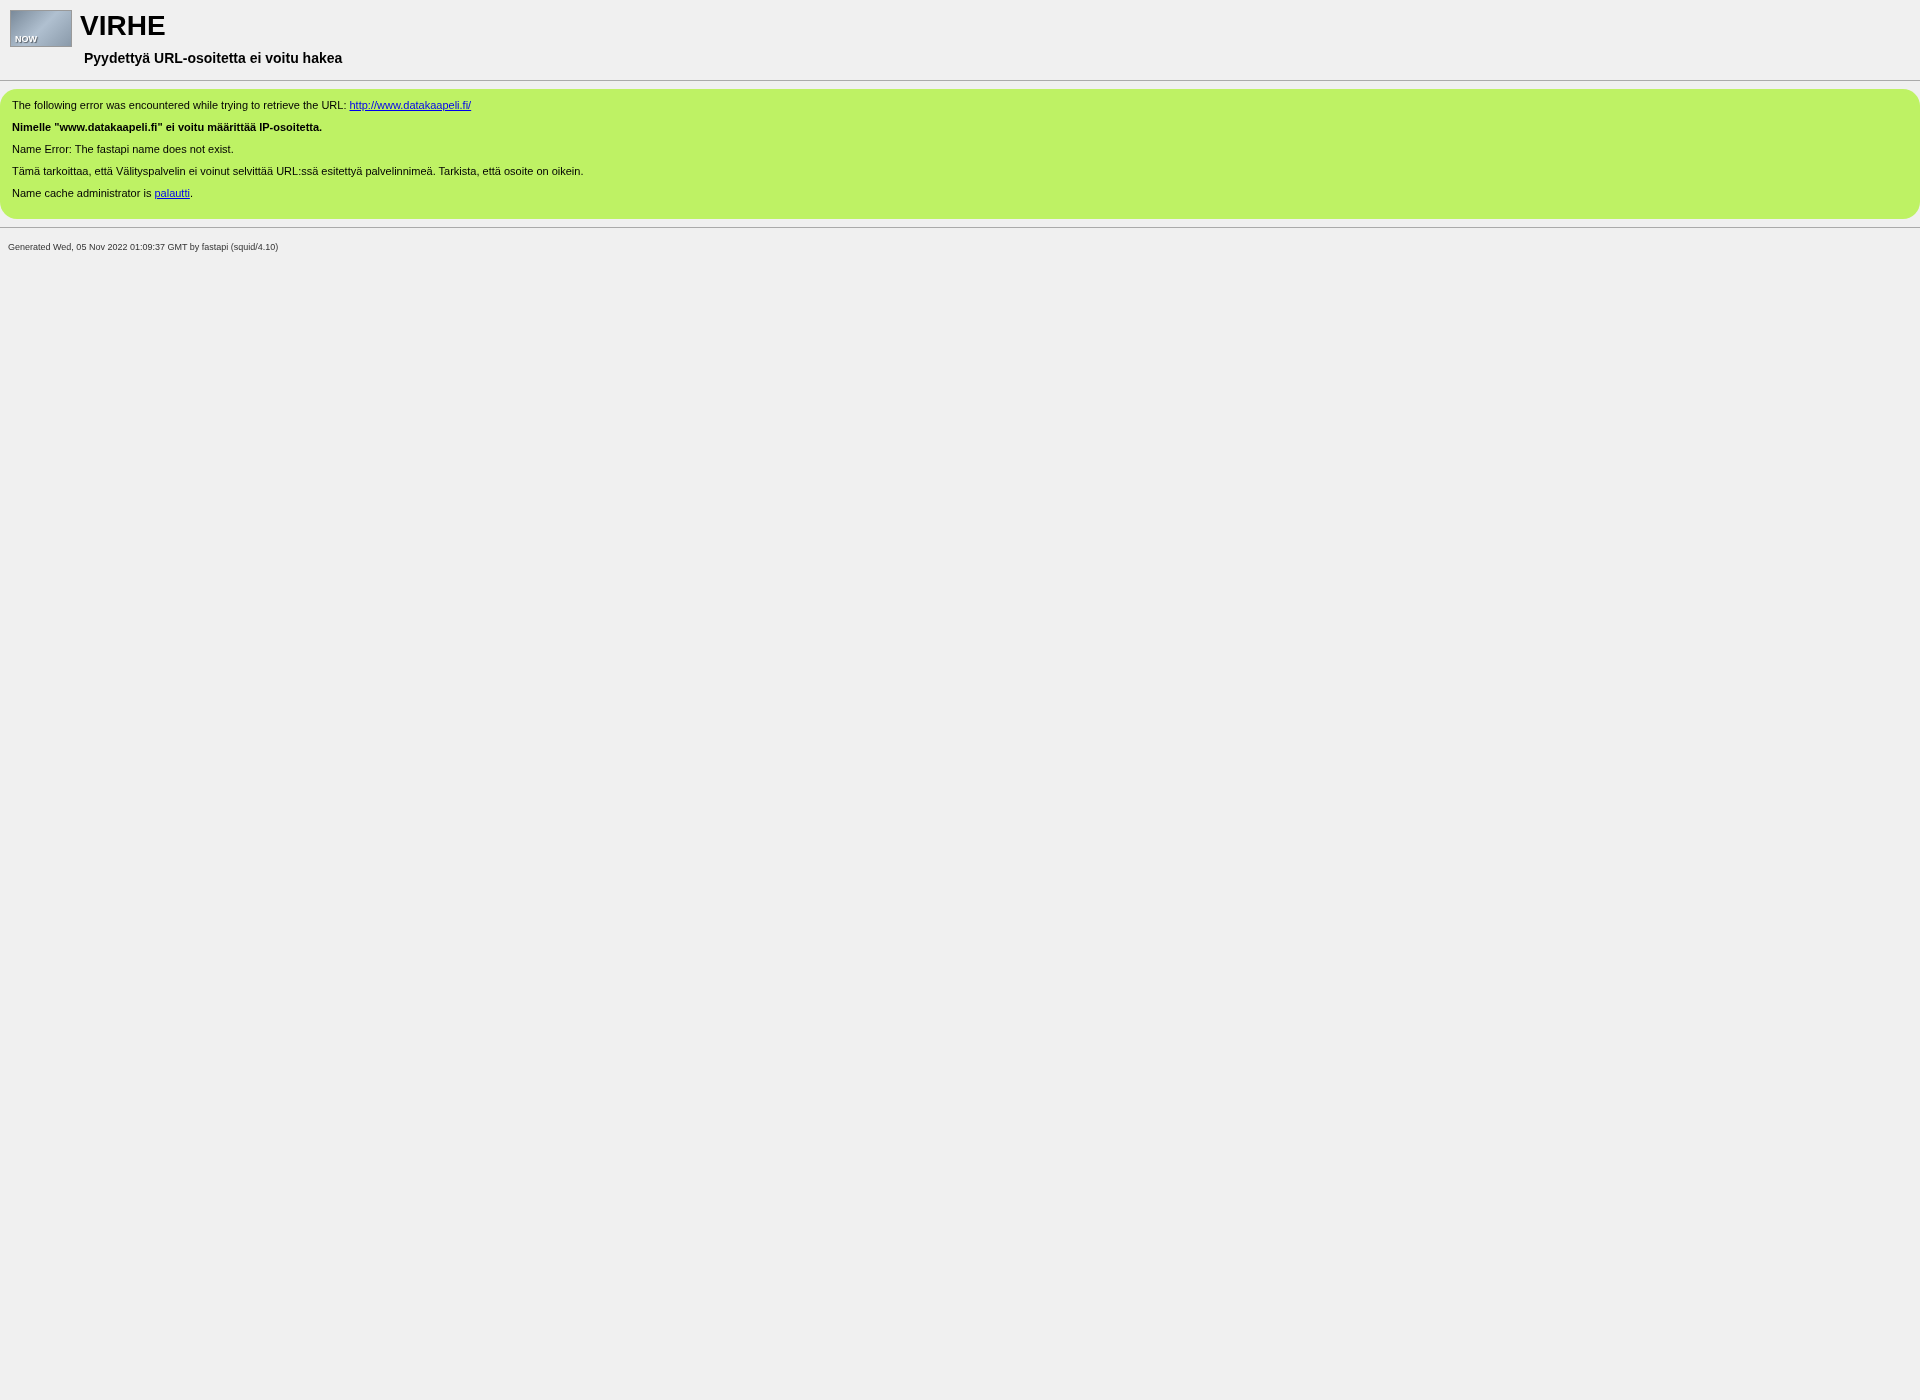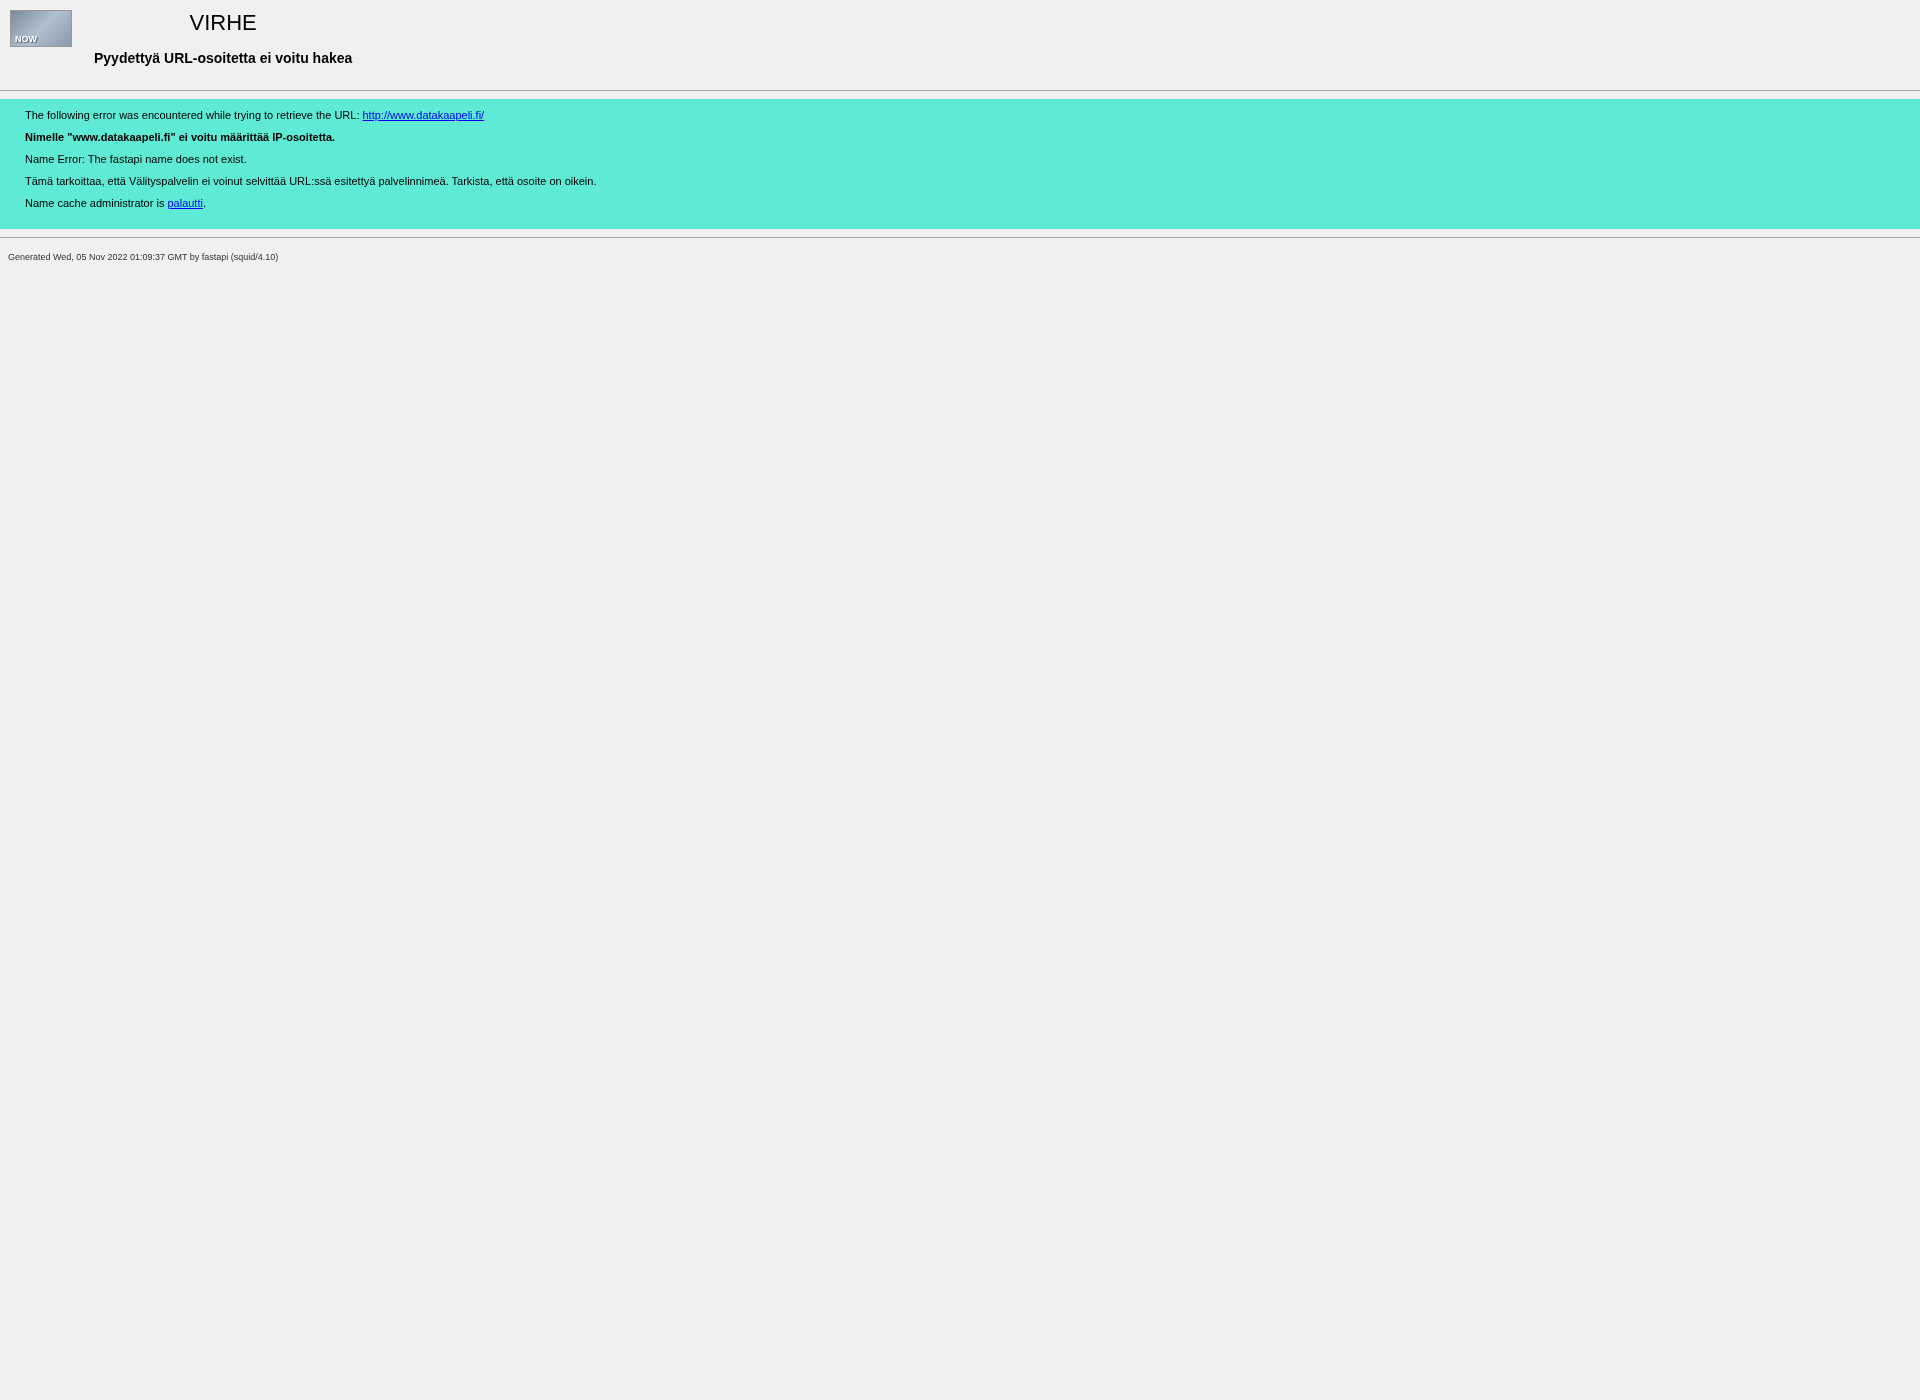--- a/index.html
+++ b/index.html
@@ -31,37 +31,37 @@
       font-size: 9px;
       font-weight: bold;
       color: #fff;
       text-shadow: 1px 1px 1px rgba(0,0,0,0.5);
     }
     .header-text {
       display: inline-block;
     }
     h1 {
       margin: 0 0 8px 0;
-      font-size: 22px;
-      font-weight: normal;
-      text-align: center;
+      font-size: 28px;
+      font-weight: bold;
     }
     h2 {
-      margin: 14px;
+      margin: 4px;
       font-size: 14px;
       font-weight: bold;
     }
     hr {
       border: none;
       border-top: 1px solid #aaa;
       margin: 8px 0;
     }
     .content {
-      background-color: #5eead4;
-      padding: 10px 25px;
+      background-color: #bef264;
+      padding: 10px 12px;
+      border-radius: 17px;
     }
     .content p {
       margin: 0 0 10px 0;
       font-size: 11px;
     }
     .indented {
       margin-left: 28px;
     }
     .bold {
       font-weight: bold;

